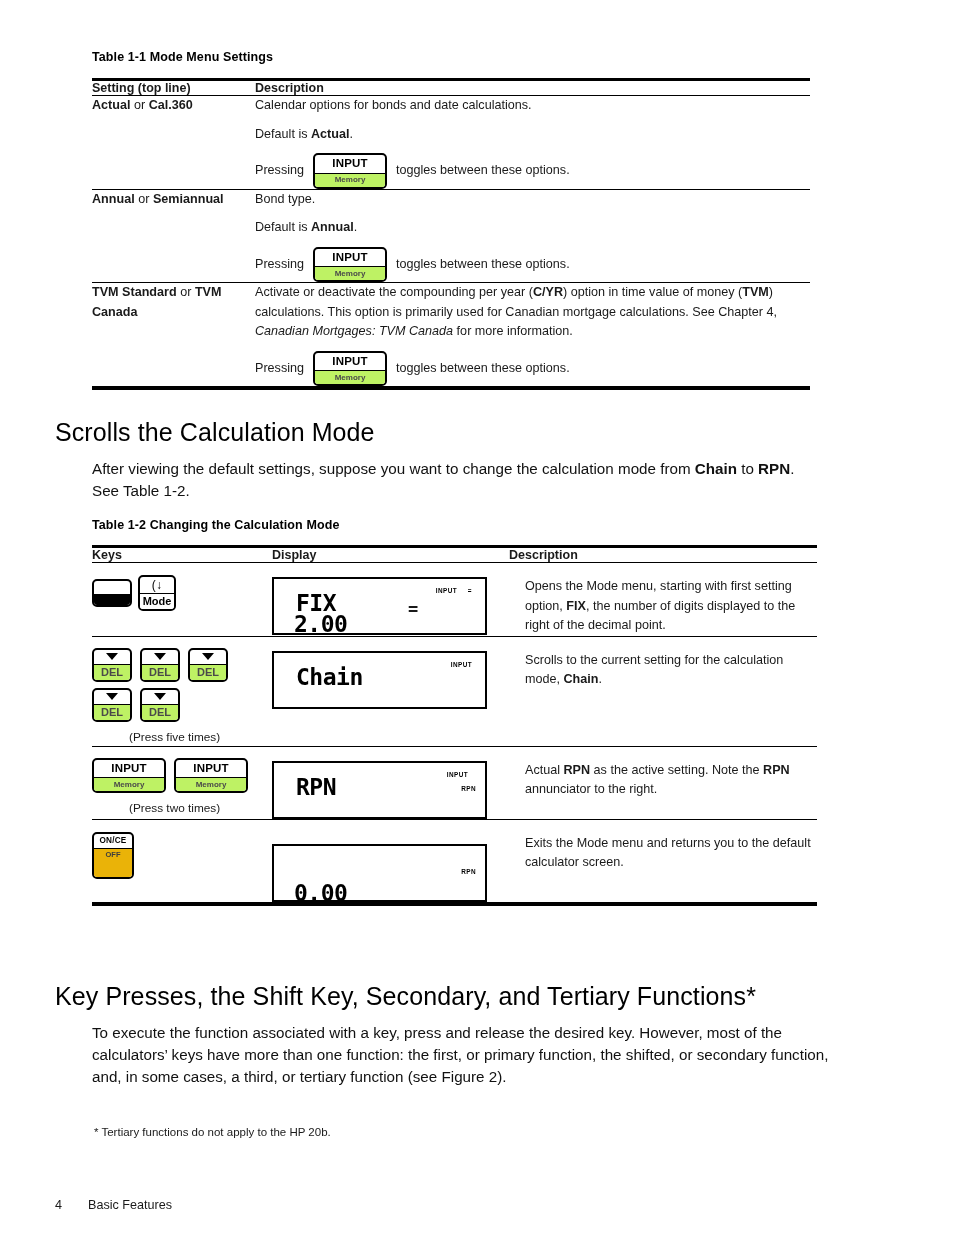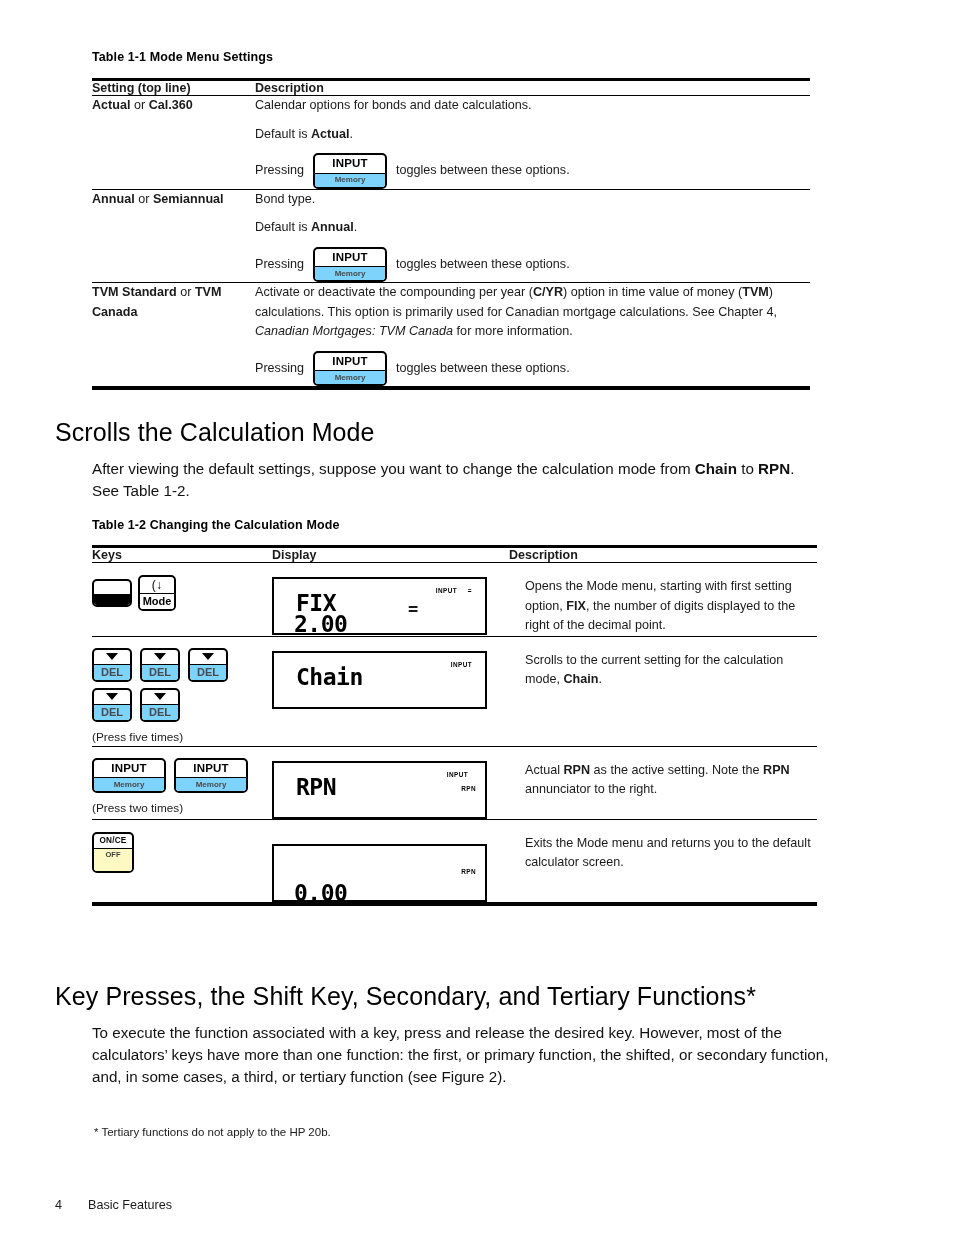--- a/index.html
+++ b/index.html
@@ -86,21 +86,21 @@
     line-height: 1;
   }
   .kbtn .ktop {
     display: block;
     font-weight: bold;
     color: #000;
     letter-spacing: .2px;
   }
   .kbtn .kbot {
     display: block;
-    background: #7dd3fc;
+    background: #bef264;
     color: #4a4a4a;
     font-weight: bold;
     border-top: 1.6px solid #000;
   }
   
   .kbtn.input-key { width: 74px; }
   .kbtn.input-key .ktop { font-size: 11.5px; padding: 3px 0 3px; }
   .kbtn.input-key .kbot { font-size: 8px; padding: 2.5px 0 2.5px; }
 
   
@@ -114,21 +114,21 @@
   .kbtn.mode-key .kbot { font-size: 11px; padding: 2px 0 2px; background:#fff; color:#000;}
 
   
   .kbtn.del-key { width: 40px; }
   .kbtn.del-key .ktop { font-size: 9px; padding: 3px 0 2px; }
   .kbtn.del-key .kbot { font-size: 11px; padding: 2px 0 2px; }
 
   
   .kbtn.once-key { width: 42px; }
   .kbtn.once-key .ktop { font-size: 8.2px; padding: 3px 0 3px; }
-  .kbtn.once-key .kbot { font-size: 7.5px; padding: 2px 0 12px; background:#fef9c3; color:#3d3d3d;}
+  .kbtn.once-key .kbot { font-size: 7.5px; padding: 2px 0 18px; background:#eab308; color:#3d3d3d;}
 
   .tri {
     display: inline-block;
     width: 0; height: 0;
     border-left: 6px solid transparent;
     border-right: 6px solid transparent;
     border-top: 7px solid #000;
   }
 
   
@@ -175,21 +175,21 @@
     letter-spacing: .1px;
   }
   p.body {
     font-size: 15.2px;
     line-height: 1.44;
     margin: 0;
     color: #111;
   }
   .note { font-size: 11.5px; color: #1a1a1a; }
   .footer { font-size: 12.6px; color: #1a1a1a; }
-  .press-note { font-size: 11.8px; padding-top: 6px; }
+  .press-note { font-size: 11.8px; padding-top: 6px; margin-left: 37px; }
 </style>
 </head>
 <body>
 
 <div class="page">
 
   <div style="position:absolute; left:92px; top:50px; width:718px;">
 
     <div class="tbl-caption">Table 1-1  Mode Menu Settings</div>
 

